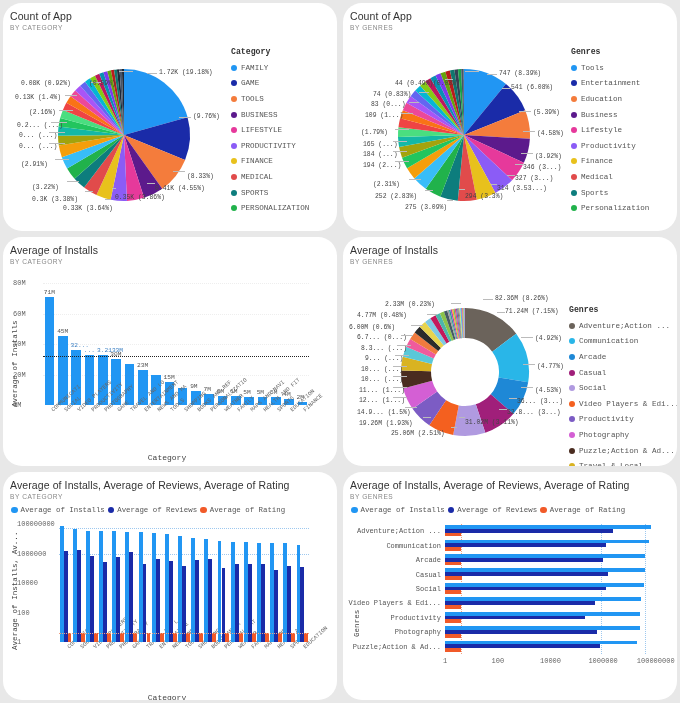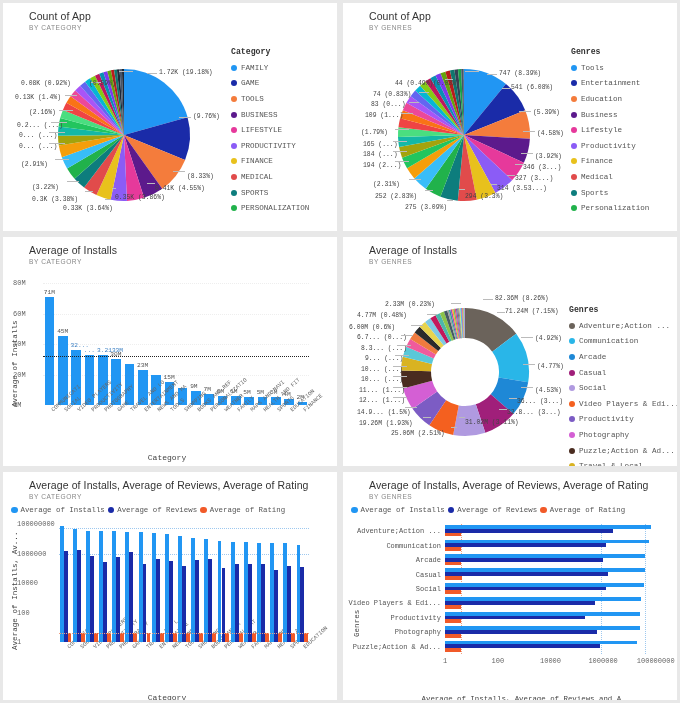--- a/index.html
+++ b/index.html
@@ -11,23 +11,24 @@
   }
   .dashboard {
     width: 680px; height: 703px;
     display: grid;
     grid-template-columns: 340px 340px;
     grid-template-rows: 234px 235px 234px;
   }
   .card {
     background: #ffffff;
     margin: 3px;
-    padding: 7px 9px 4px 26px;
+    padding: 7px 9px 4px 7px;
     position: relative;
     overflow: hidden;
+    border-radius: 19px;
   }
   .card-title {
     font-size: 10.5px; color: #333; letter-spacing: .1px;
     line-height: 13px; white-space: nowrap;
   }
   .card-sub {
     font-size: 6.6px; color: #888; letter-spacing: .55px;
     margin-top: 1px; text-transform: uppercase;
   }
   .body { position: absolute; inset: 30px 4px 2px 4px; font-family: Liberation Mono, monospace; }
@@ -708,17 +709,16 @@
           <div class="hcat" style="left: 0px; width: 94px; top: 111.889px;">Productivity</div>
           <div class="bar" style="left: 98px; top: 124.267px; width: 194.783px; height: 3.75556px;"></div>
           <div class="bar-dark" style="left: 98px; top: 128.022px; width: 151.973px; height: 3.75556px;"></div>
           <div class="bar-orange" style="left: 98px; top: 131.778px; width: 16.4702px; height: 3.75556px;"></div>
           <div class="hcat" style="left: 0px; width: 94px; top: 126.333px;">Photography</div>
           <div class="bar" style="left: 98px; top: 138.711px; width: 192.374px; height: 3.75556px;"></div>
           <div class="bar-dark" style="left: 98px; top: 142.467px; width: 154.81px; height: 3.75556px;"></div>
           <div class="bar-orange" style="left: 98px; top: 146.222px; width: 16.4702px; height: 3.75556px;"></div>
           <div class="hcat" style="left: 0px; width: 94px; top: 140.778px;">Puzzle;Action &amp; Ad...</div>
         </div>
-      <div class="axis-x-title" style="left:36px;top:193px;width:290px;font-size:7.4px;">Average of Installs, Average of Reviews and A...</div>
     </div>
   </div>
 
 </div>
 
 </body></html>

